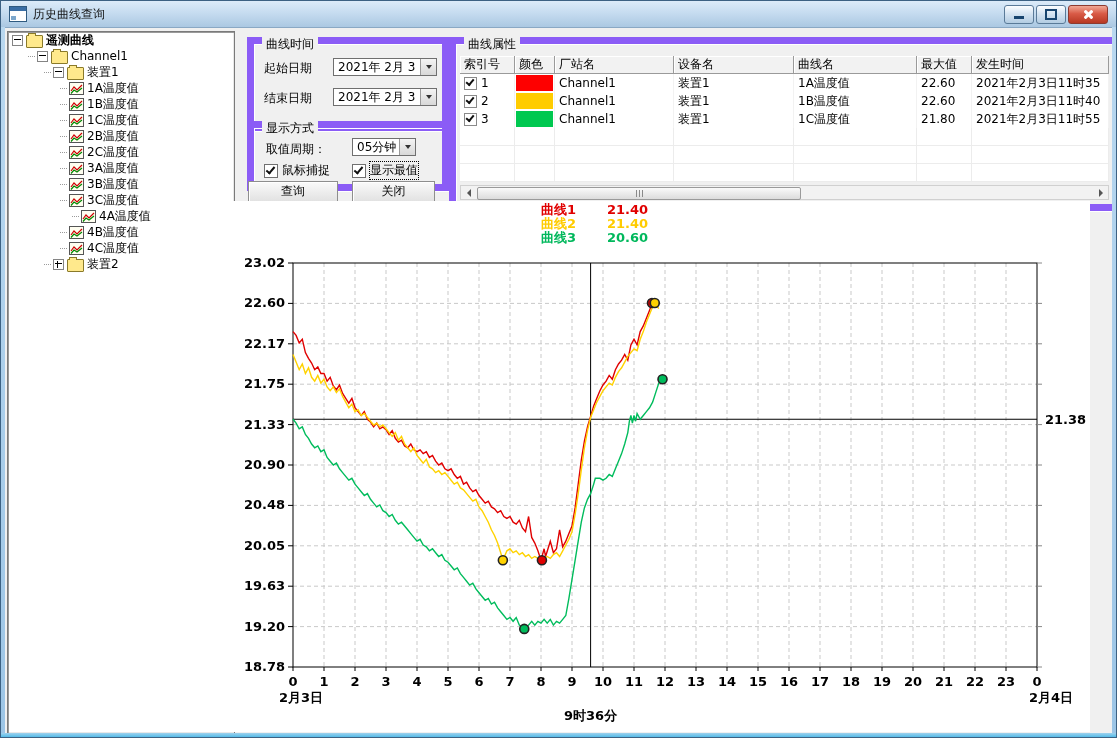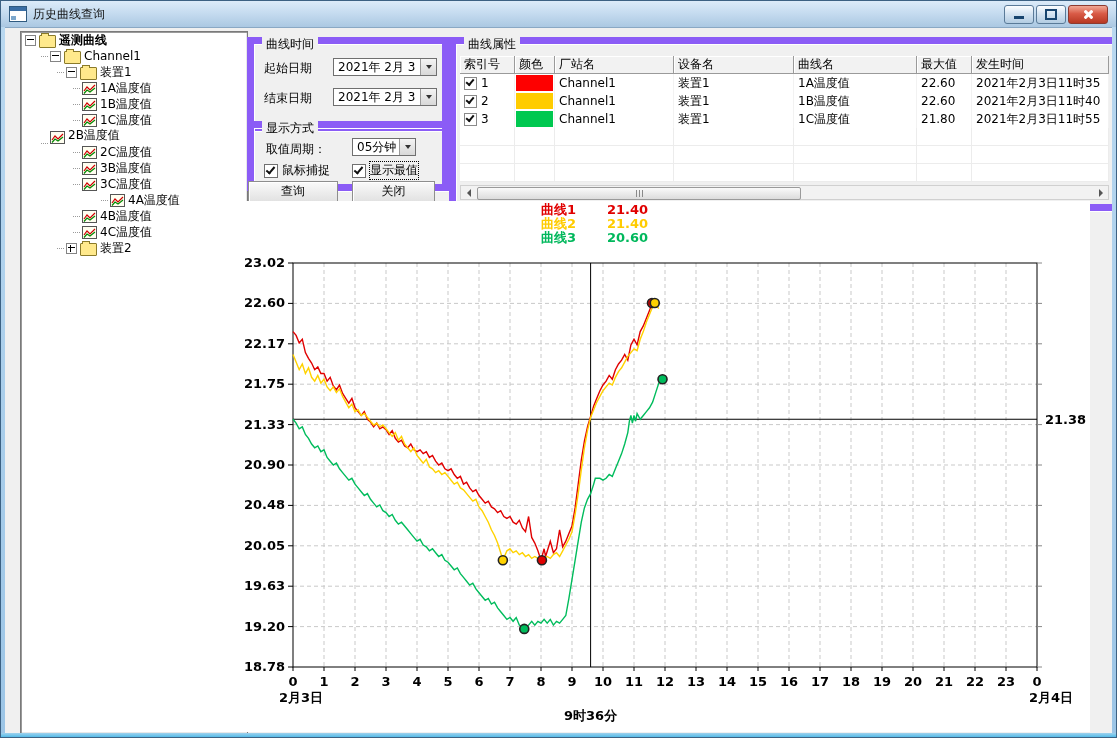--- a/index.html
+++ b/index.html
@@ -19,21 +19,21 @@
   .wbtn.close{width:38px;border-color:#8d3a30;background:linear-gradient(#f0a896,#d95b47 45%,#b83823);}
   .glyph-min{width:10px;height:3px;background:#17446e;margin-top:6px;}
   .glyph-restore{width:8px;height:7px;border:2px solid #17446e;}
   .glyph-x{position:relative;width:11px;height:11px;}
   .glyph-x::before,.glyph-x::after{content:"";position:absolute;left:4px;top:0;width:3px;height:11px;background:#fff;border-radius:1px;}
   .glyph-x::before{transform:rotate(45deg);}  .glyph-x::after{transform:rotate(-45deg);}
   .frame-left,.frame-right{position:absolute;top:26px;bottom:0;width:4px;background:linear-gradient(#b9d8f0,#9cc5e6);}
   .frame-left{left:0}.frame-right{right:0}
   .frame-bottom{position:absolute;left:0;right:0;bottom:0;height:4px;background:linear-gradient(#9fd2ee,#55bce8);}
   
-  .tree-panel{position:absolute;left:19px;top:30px;width:226px;height:701px;background:#fff;
+  .tree-panel{position:absolute;left:6px;top:30px;width:226px;height:701px;background:#fff;
     border:1px solid #7a7a7a;box-shadow:inset 1px 1px 0 #9a9a9a, inset -1px -1px 0 #e8e8e8;
     overflow:hidden;font-size:12px;}
   .trow{display:flex;align-items:center;height:16px;white-space:nowrap;cursor:default;}
   .trow .lbl{margin-left:3px;color:#000;}
   .trow .lbl.bold{font-weight:bold;}
   .stub{width:7px;border-top:1px dotted #9a9a9a;margin-right:2px;flex:none;}
   .ebox{width:9px;height:9px;border:1px solid #848484;background:#fff;position:relative;margin-right:3px;flex:none;}
   .ebox::before{content:"";position:absolute;left:1px;right:1px;top:3px;height:1px;background:#000;}
   .ebox.plus::after{content:"";position:absolute;top:1px;bottom:1px;left:3px;width:1px;background:#000;}
   .ficon{width:15px;height:11px;background:#ffe98c;border:1px solid #8a7a2a;border-radius:1px;position:relative;flex:none;margin-top:2px;}
@@ -141,21 +141,21 @@
       </div>
       <div class="trow" style="padding-left: 52px;">
         <span class="stub"></span>
         <span class="cicon"><svg width="15" height="13" viewBox="0 0 15 13">
             <rect x="0.5" y="0.5" width="14" height="12" fill="#fffef0" stroke="#555"></rect>
             <polyline points="2,9 5,5 8,8 13,3" fill="none" stroke="#cf0000" stroke-width="1.2"></polyline>
             <polyline points="2,11.5 5,8 8,10 13,6" fill="none" stroke="#008800" stroke-width="1.2"></polyline>
           </svg></span>
         <span class="lbl">1C温度值</span>
       </div>
-      <div class="trow" style="padding-left: 20px; align-items: flex-end;">
+      <div class="trow" style="padding-left: 52px;">
         <span class="stub"></span>
         <span class="cicon"><svg width="15" height="13" viewBox="0 0 15 13">
             <rect x="0.5" y="0.5" width="14" height="12" fill="#fffef0" stroke="#555"></rect>
             <polyline points="2,9 5,5 8,8 13,3" fill="none" stroke="#cf0000" stroke-width="1.2"></polyline>
             <polyline points="2,11.5 5,8 8,10 13,6" fill="none" stroke="#008800" stroke-width="1.2"></polyline>
           </svg></span>
         <span class="lbl">2B温度值</span>
       </div>
       <div class="trow" style="padding-left: 52px;">
         <span class="stub"></span>
@@ -166,32 +166,41 @@
           </svg></span>
         <span class="lbl">2C温度值</span>
       </div>
       <div class="trow" style="padding-left: 52px;">
         <span class="stub"></span>
         <span class="cicon"><svg width="15" height="13" viewBox="0 0 15 13">
             <rect x="0.5" y="0.5" width="14" height="12" fill="#fffef0" stroke="#555"></rect>
             <polyline points="2,9 5,5 8,8 13,3" fill="none" stroke="#cf0000" stroke-width="1.2"></polyline>
             <polyline points="2,11.5 5,8 8,10 13,6" fill="none" stroke="#008800" stroke-width="1.2"></polyline>
           </svg></span>
+        <span class="lbl">3A温度值</span>
+      </div>
+      <div class="trow" style="padding-left: 52px;">
+        <span class="stub"></span>
+        <span class="cicon"><svg width="15" height="13" viewBox="0 0 15 13">
+            <rect x="0.5" y="0.5" width="14" height="12" fill="#fffef0" stroke="#555"></rect>
+            <polyline points="2,9 5,5 8,8 13,3" fill="none" stroke="#cf0000" stroke-width="1.2"></polyline>
+            <polyline points="2,11.5 5,8 8,10 13,6" fill="none" stroke="#008800" stroke-width="1.2"></polyline>
+          </svg></span>
         <span class="lbl">3B温度值</span>
       </div>
       <div class="trow" style="padding-left: 52px;">
         <span class="stub"></span>
         <span class="cicon"><svg width="15" height="13" viewBox="0 0 15 13">
             <rect x="0.5" y="0.5" width="14" height="12" fill="#fffef0" stroke="#555"></rect>
             <polyline points="2,9 5,5 8,8 13,3" fill="none" stroke="#cf0000" stroke-width="1.2"></polyline>
             <polyline points="2,11.5 5,8 8,10 13,6" fill="none" stroke="#008800" stroke-width="1.2"></polyline>
           </svg></span>
         <span class="lbl">3C温度值</span>
       </div>
-      <div class="trow" style="padding-left: 80px;">
+      <div class="trow" style="padding-left: 64px;">
         <span class="stub"></span>
         <span class="cicon"><svg width="15" height="13" viewBox="0 0 15 13">
             <rect x="0.5" y="0.5" width="14" height="12" fill="#fffef0" stroke="#555"></rect>
             <polyline points="2,9 5,5 8,8 13,3" fill="none" stroke="#cf0000" stroke-width="1.2"></polyline>
             <polyline points="2,11.5 5,8 8,10 13,6" fill="none" stroke="#008800" stroke-width="1.2"></polyline>
           </svg></span>
         <span class="lbl">4A温度值</span>
       </div>
       <div class="trow" style="padding-left: 52px;">
         <span class="stub"></span>

